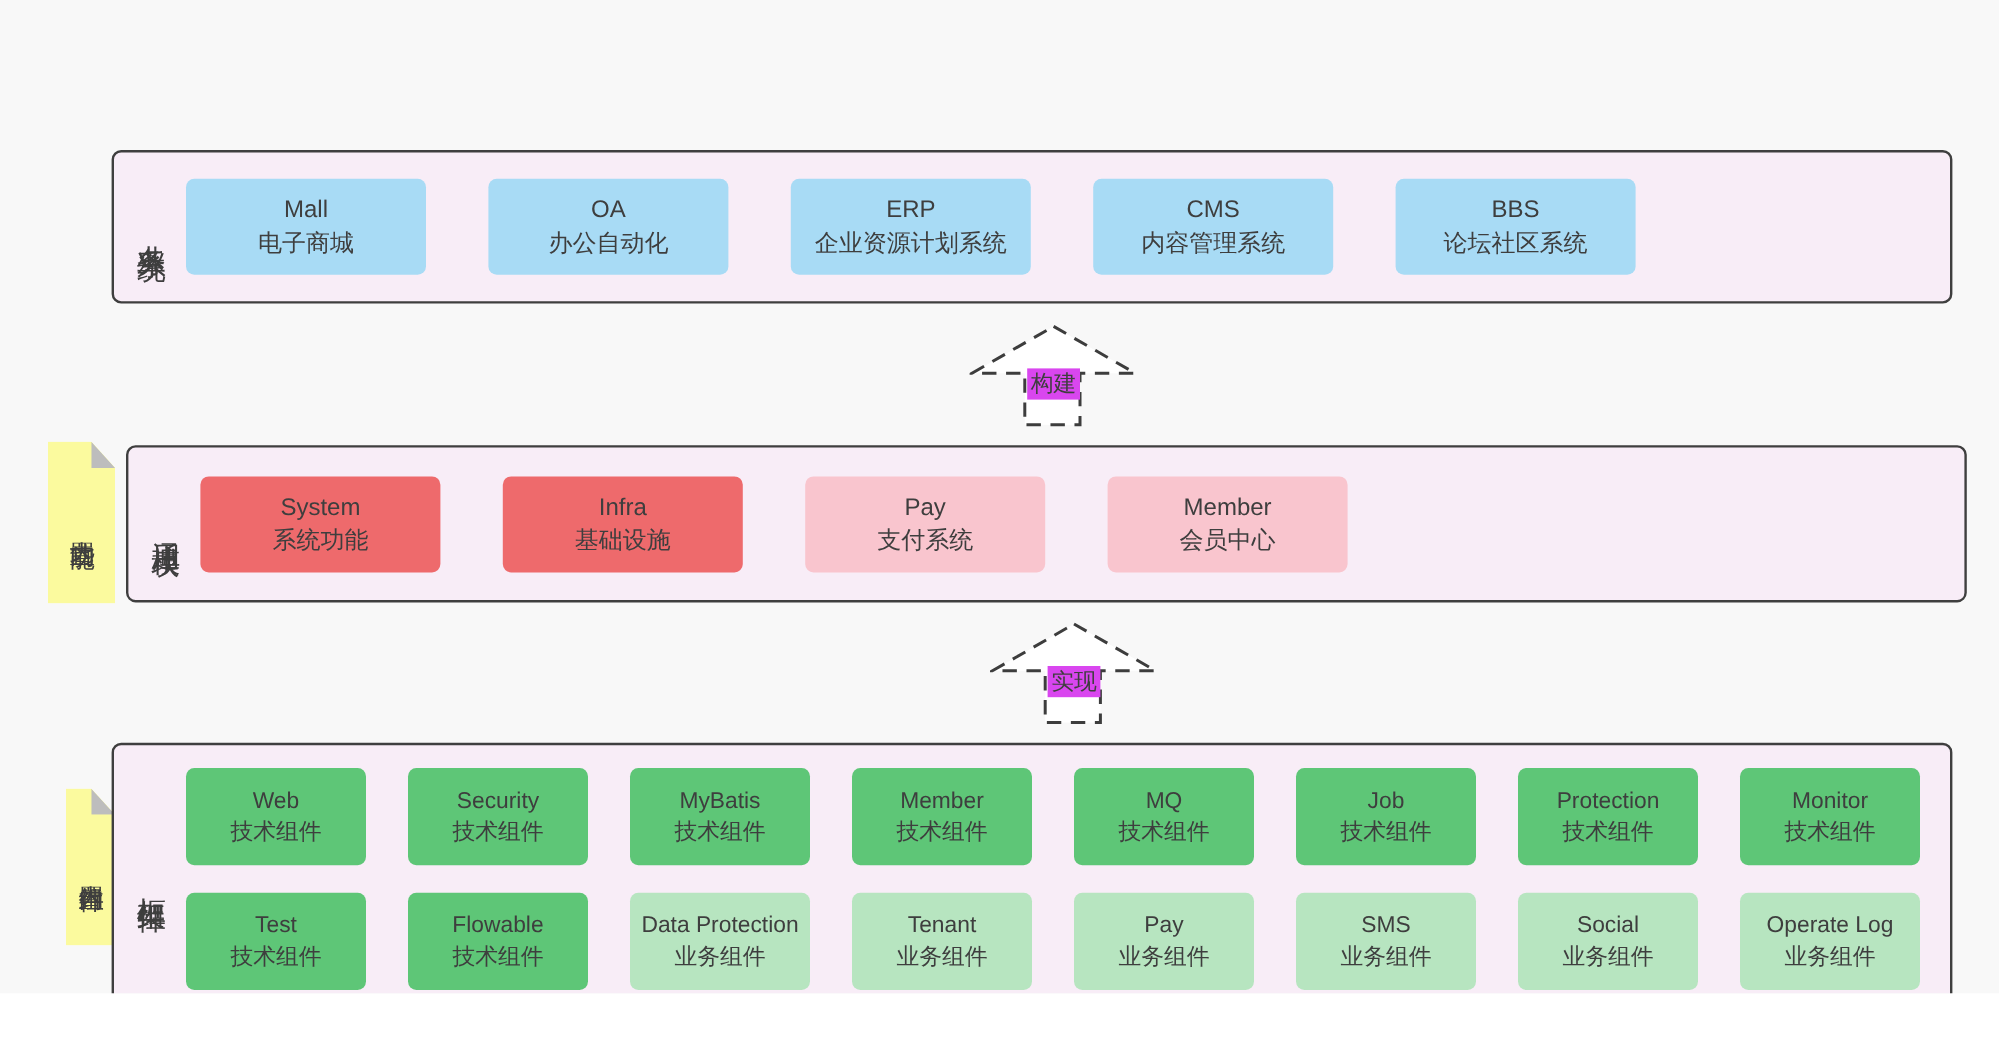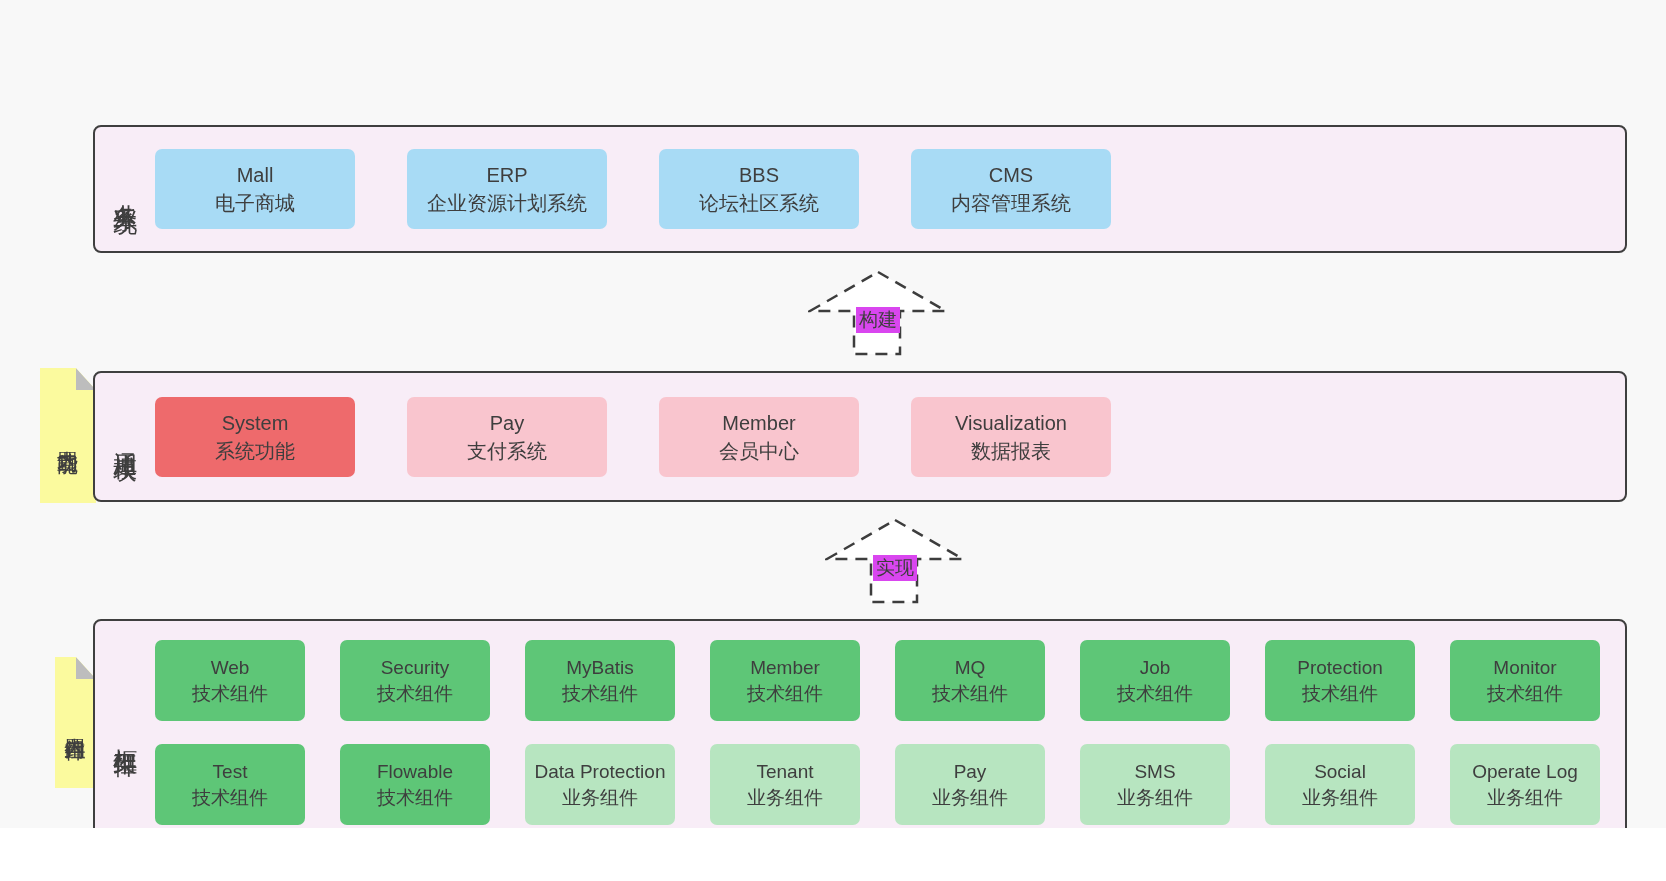--- a/index.html
+++ b/index.html
@@ -14,21 +14,21 @@
   .panel{
     position:absolute;
     left:93px;width:1534px;
     background:var(--c-panel_bg,#f8edf7);
     border:2px solid var(--c-panel_border,#3f3f3f);
     border-radius:8px;
     box-sizing:border-box;
     display:flex;
   }
   .panel-business{top:125px;height:128px;}
-  .panel-modules{top:371px;height:131px;}
+  .panel-modules{top:371px;height:131px;margin-left:12px;}
   .panel-components{top:619px;height:227px;}
   .label-zone{
     width:60px;flex:0 0 60px;
     display:flex;align-items:center;justify-content:center;
   }
   .vlabel{
     writing-mode:vertical-rl;
     text-orientation:upright;
     font-size:24px;
     color:var(--c-text,#3e3e3e);
@@ -108,30 +108,34 @@
     <div class="label-zone">
       <div class="vlabel">业务系统</div>
     </div>
     <div class="rows">
         <div class="box-row">
           <div class="box blue">
             <span>Mall</span>
             <span>电子商城</span>
           </div>
           <div class="box blue">
+            <span>OA</span>
+            <span>办公自动化</span>
+          </div>
+          <div class="box blue">
             <span>ERP</span>
             <span>企业资源计划系统</span>
           </div>
           <div class="box blue">
+            <span>CMS</span>
+            <span>内容管理系统</span>
+          </div>
+          <div class="box blue">
             <span>BBS</span>
             <span>论坛社区系统</span>
-          </div>
-          <div class="box blue">
-            <span>CMS</span>
-            <span>内容管理系统</span>
           </div>
         </div>
       </div>
   </div>
 
   <div class="up-arrow arrow-build">
     <svg width="140" height="86" viewBox="0 0 140 86">
       <polygon points="70,2 138,41 92,41 92,84 46,84 46,41 2,41" fill="#ffffff" stroke="#3d3d3d" stroke-width="2.5" stroke-dasharray="12 8"></polygon>
     </svg>
     <div class="arrow-label">构建</div>
@@ -140,31 +144,31 @@
   <div class="panel panel-modules">
     <div class="label-zone">
       <div class="vlabel">通用模块</div>
     </div>
     <div class="rows">
         <div class="box-row">
           <div class="box red">
             <span>System</span>
             <span>系统功能</span>
           </div>
+          <div class="box red">
+            <span>Infra</span>
+            <span>基础设施</span>
+          </div>
           <div class="box pink">
             <span>Pay</span>
             <span>支付系统</span>
           </div>
           <div class="box pink">
             <span>Member</span>
             <span>会员中心</span>
-          </div>
-          <div class="box pink">
-            <span>Visualization</span>
-            <span>数据报表</span>
           </div>
         </div>
       </div>
   </div>
 
   <div class="up-arrow arrow-implement">
     <svg width="140" height="86" viewBox="0 0 140 86">
       <polygon points="70,2 138,41 92,41 92,84 46,84 46,41 2,41" fill="#ffffff" stroke="#3d3d3d" stroke-width="2.5" stroke-dasharray="12 8"></polygon>
     </svg>
     <div class="arrow-label">实现</div>

